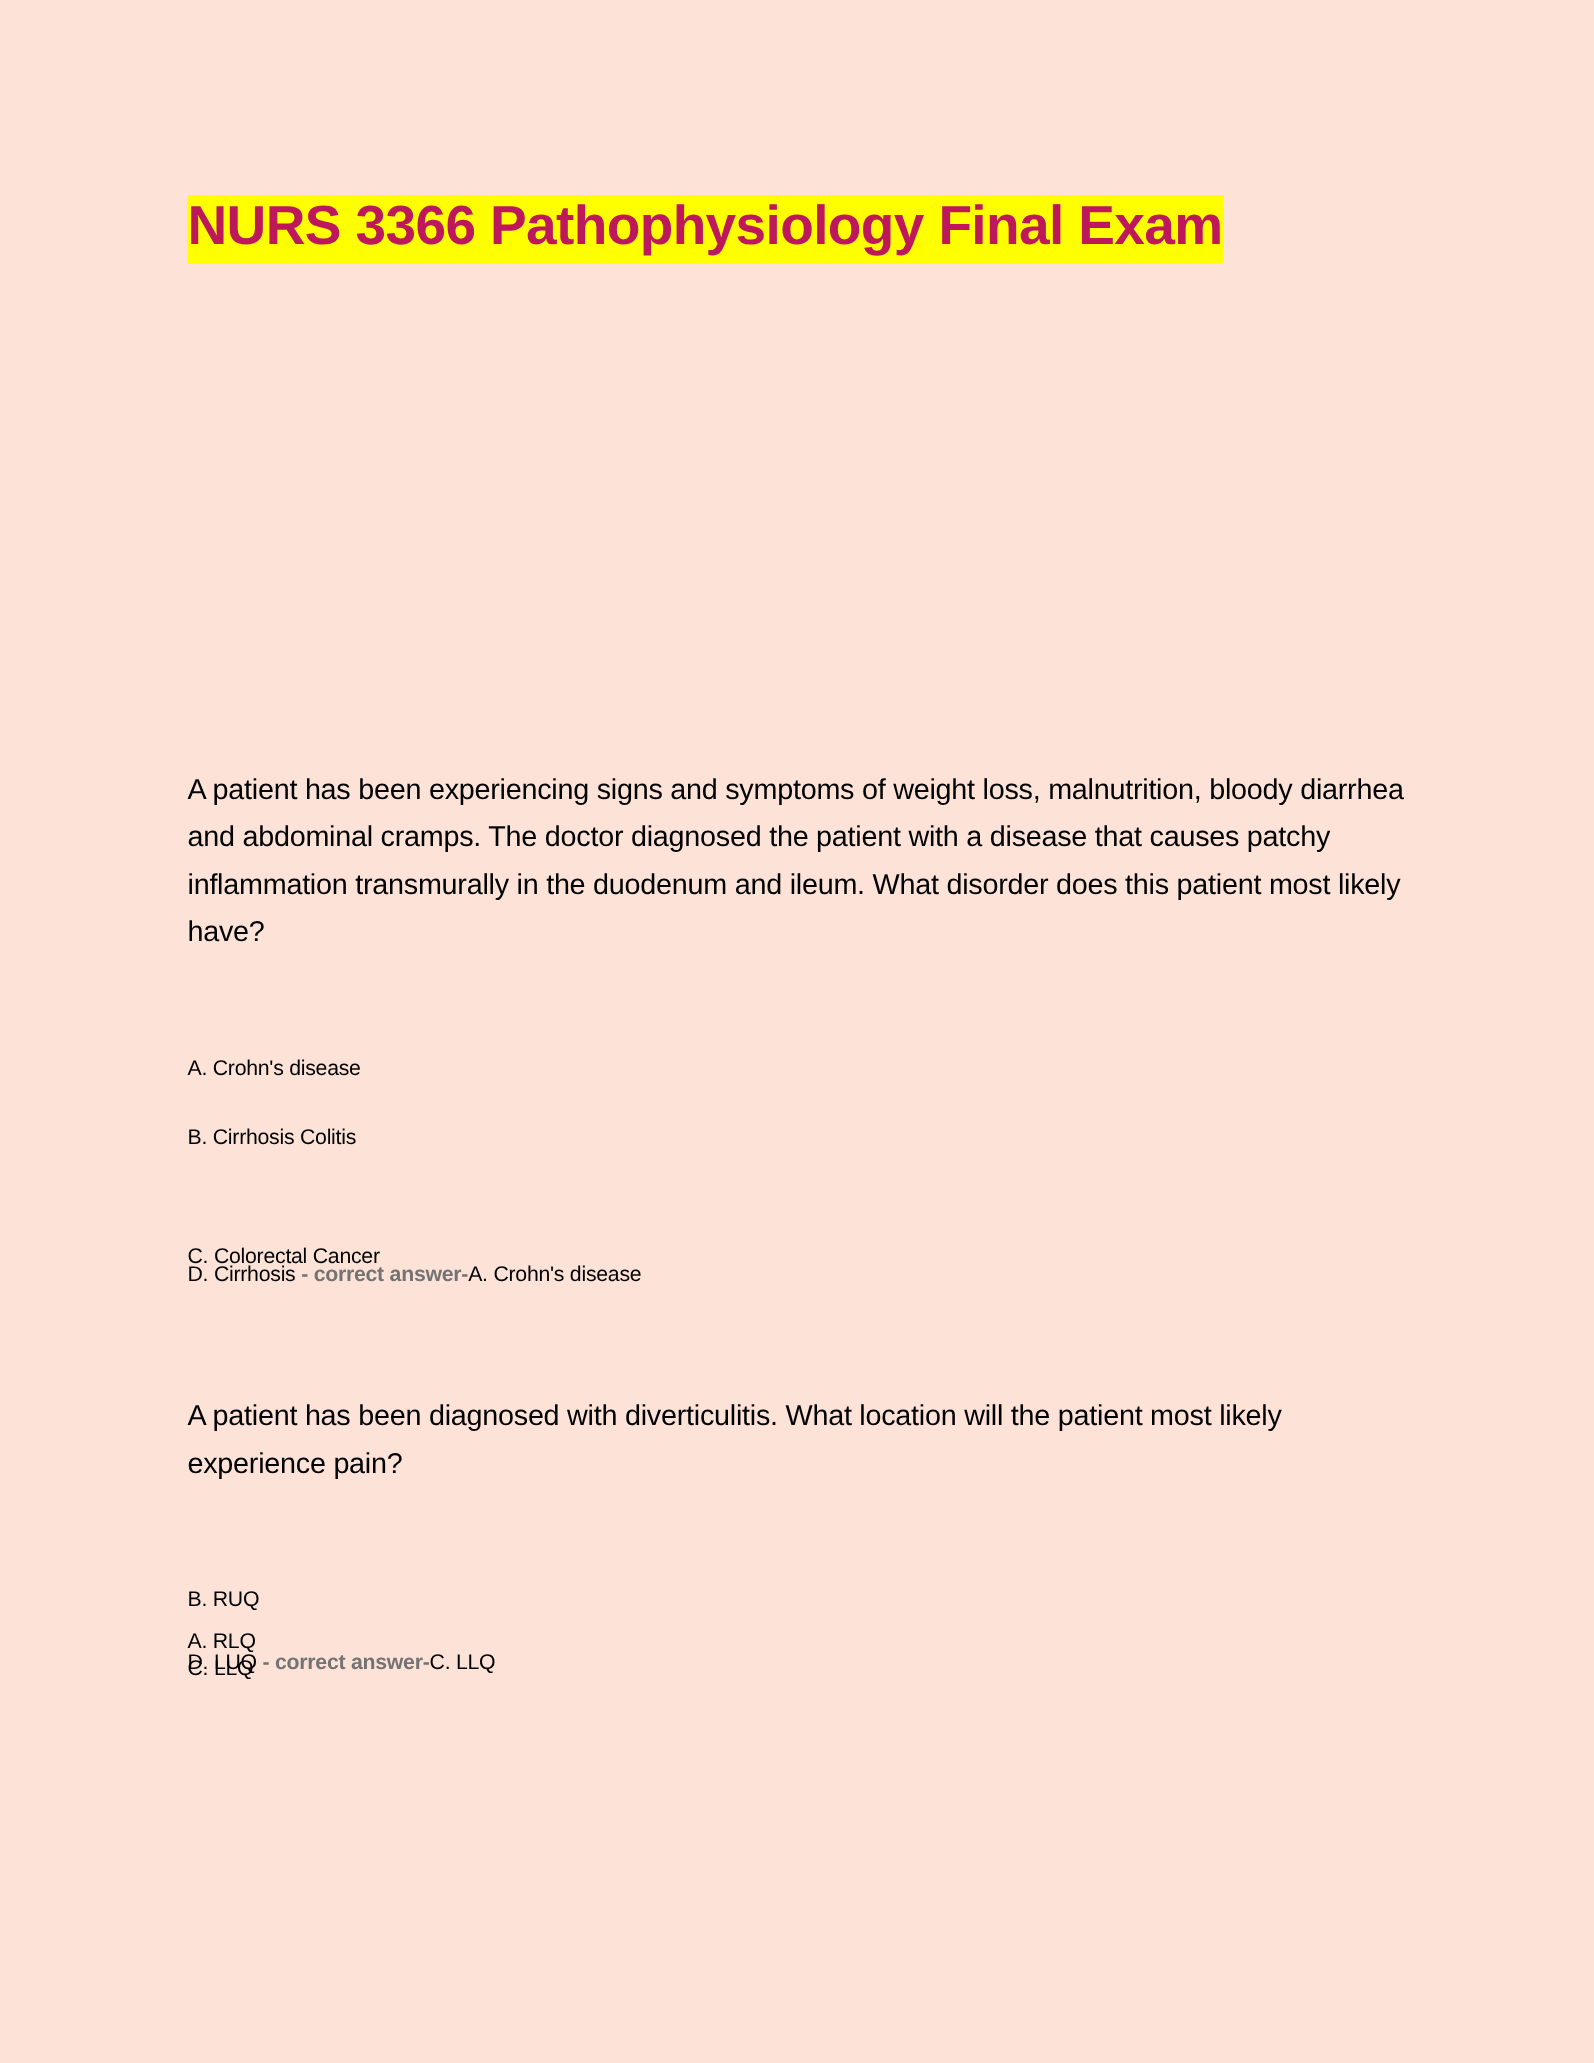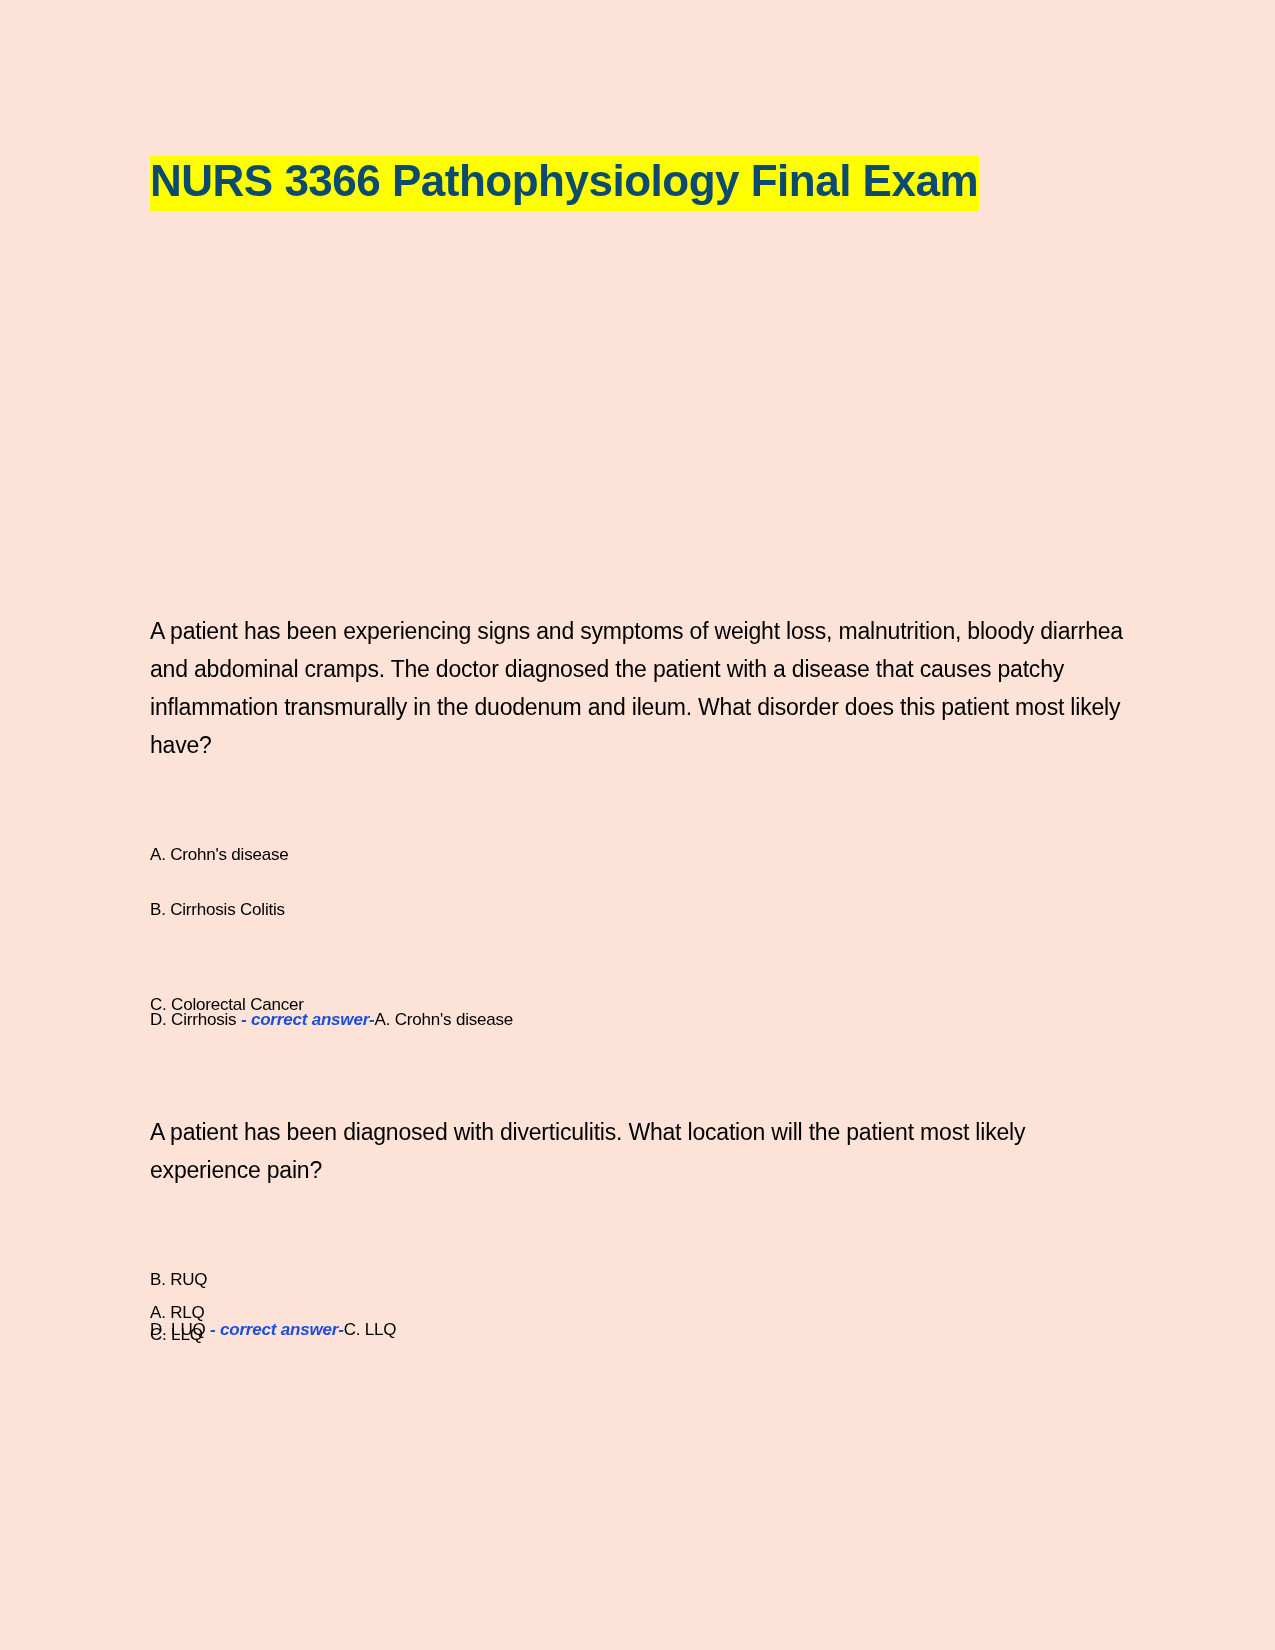--- a/index.html
+++ b/index.html
@@ -7,28 +7,28 @@
       width: 1275px; height: 1650px;
       background: #fde3d7;
       position: relative;
       overflow: hidden;
       font-family: "Liberation Sans", "DejaVu Sans", sans-serif;
       color: #000;
     }
     .page { position: absolute; left: 150px; top: 0; width: 980px; }
     .title {
       position: absolute; left: 0; top: 148px;
-      font-size: 44px; font-weight: bold; color: #0c4a6e;
+      font-size: 44px; font-weight: bold; color: #be185d;
       line-height: 65px; letter-spacing: -0.5px;
     }
     .title .ln { display: block; }
     .title .hl { background: #ffff00; padding: 0 1px 6px 0; }
     .q { position: absolute; left: 0; font-size: 23px; line-height: 38px; width: 980px; letter-spacing: -0.2px; }
     .opt { position: absolute; left: 0; font-size: 17px; line-height: 30px; white-space: nowrap; letter-spacing: -0.2px; }
-    .ca { color: #1d4ed8; font-weight: bold; font-style: italic; }
+    .ca { color: #737373; font-weight: bold; }
   </style>
 </head>
 <body>
 
 <div class="page">
   <div class="title">
     <span class="ln"><span class="hl">NURS 3366 Pathophysiology Final Exam</span></span>
   </div>
 
   <div class="q" style="top:612px;">A patient has been experiencing signs and symptoms of weight loss, malnutrition, bloody diarrhea and abdominal cramps. The doctor diagnosed the patient with a disease that causes patchy inflammation transmurally in the duodenum and ileum. What disorder does this patient most likely have?</div>

